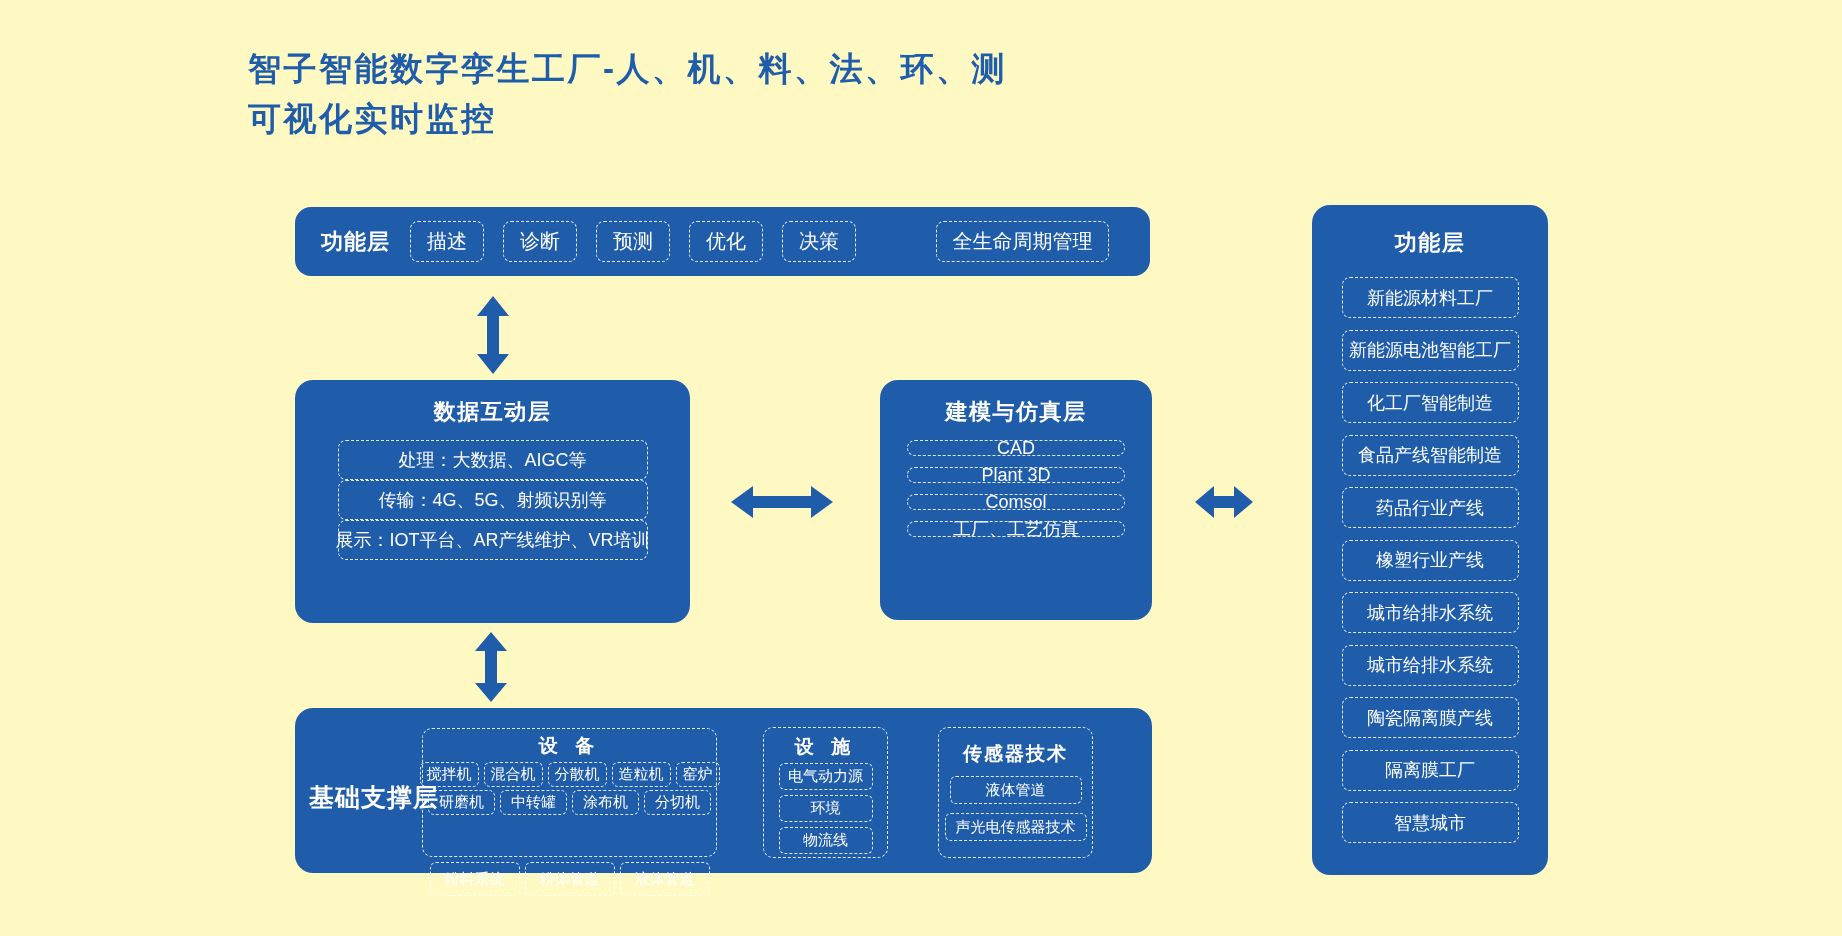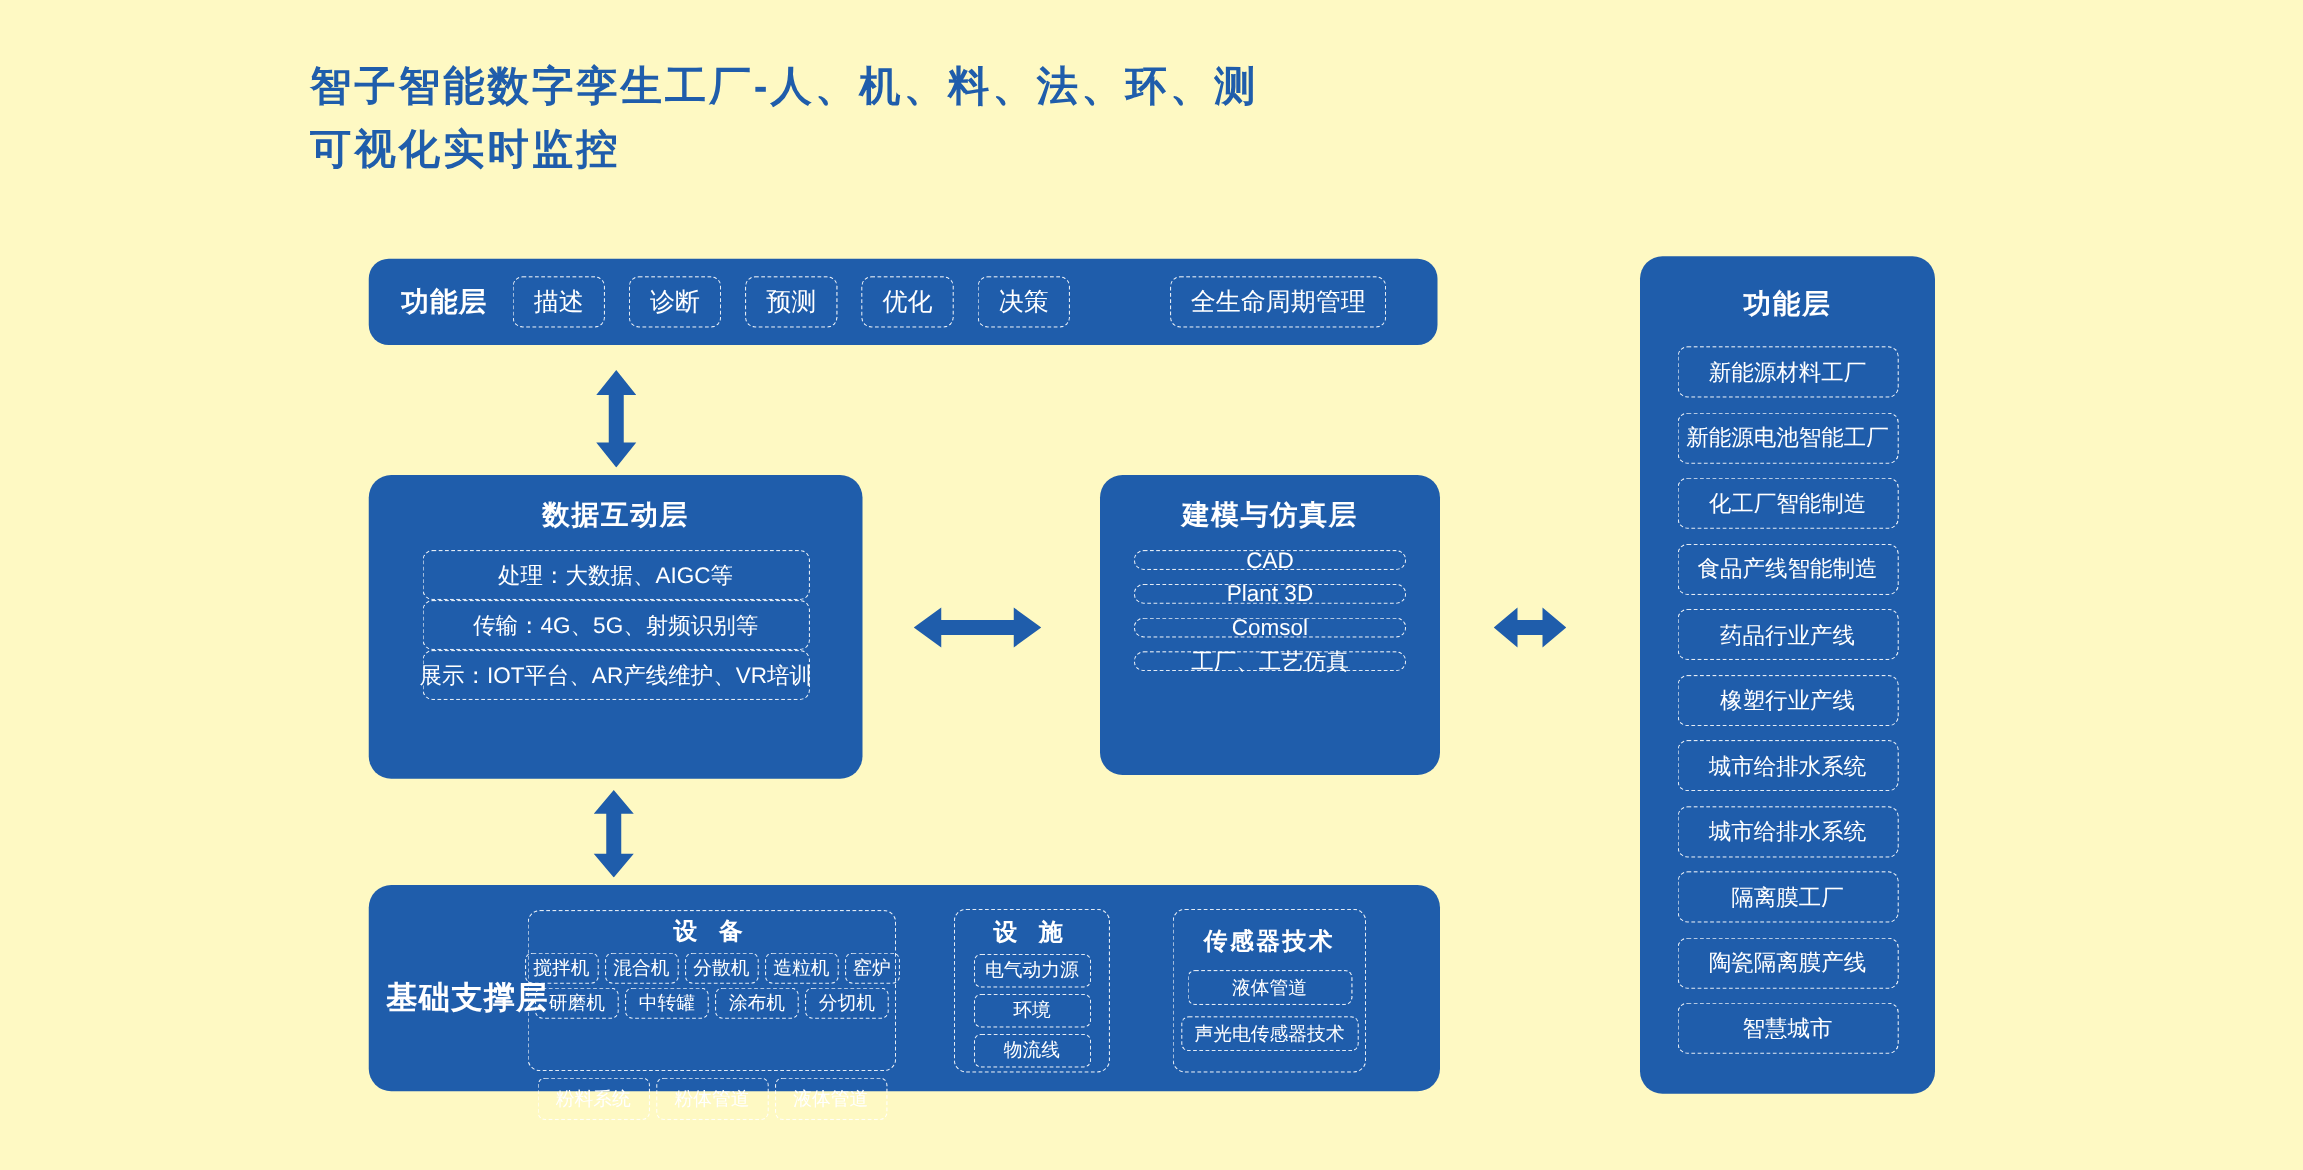--- a/index.html
+++ b/index.html
@@ -177,19 +177,19 @@
     <div class="panel-title">功能层</div>
     <div class="rows">
       <div class="chip app-row">新能源材料工厂</div>
       <div class="chip app-row">新能源电池智能工厂</div>
       <div class="chip app-row">化工厂智能制造</div>
       <div class="chip app-row">食品产线智能制造</div>
       <div class="chip app-row">药品行业产线</div>
       <div class="chip app-row">橡塑行业产线</div>
       <div class="chip app-row">城市给排水系统</div>
       <div class="chip app-row">城市给排水系统</div>
+      <div class="chip app-row">陶瓷隔离膜产线</div>
       <div class="chip app-row">隔离膜工厂</div>
-      <div class="chip app-row">陶瓷隔离膜产线</div>
       <div class="chip app-row">智慧城市</div>
     </div>
   </div>
 
 </div>
 
 </body></html>

